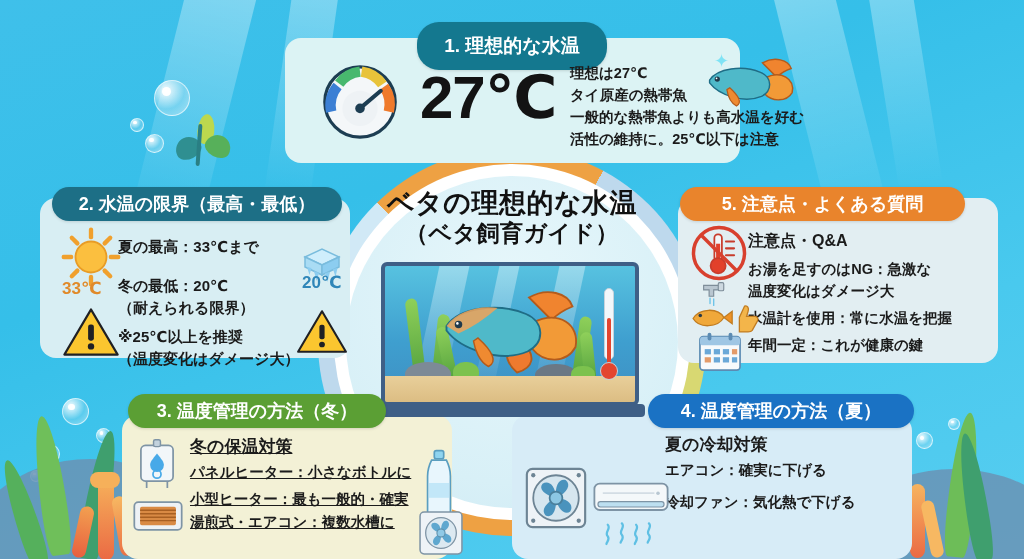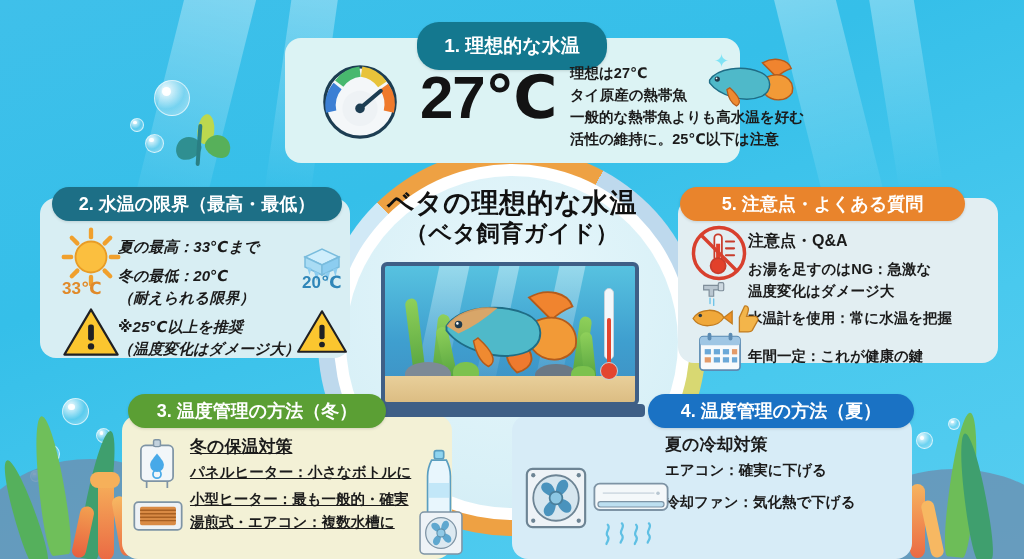--- a/index.html
+++ b/index.html
@@ -102,21 +102,21 @@
 
   
   #card1 { left:285px; top:38px; width:455px; height:125px; background:#dcf3f4; }
   #pill1 { left:417px; top:22px; width:190px; height:48px; background:#14788f; font-size:19px; }
   #c1-big { position:absolute; left:420px; top:62px; z-index:7; font-size:60px; font-weight:800; color:#131313; letter-spacing:-1px; }
   #c1-txt { left:570px; top:62px; font-size:14.5px; line-height:1.52; }
 
   
   #card2 { left:40px; top:198px; width:310px; height:160px; background:#d8eef3; }
   #pill2 { left:52px; top:187px; width:290px; height:34px; background:#1d6f86; font-size:18px; }
-  #c2-txt { left:118px; top:236px; font-size:15px; line-height:1.5;font-style:italic; }
+  #c2-txt { left:118px; top:236px; font-size:15px; line-height:1.5; }
 
   
   #card5 { left:678px; top:198px; width:320px; height:165px; background:#e2eef2; }
   #pill5 { left:680px; top:187px; width:285px; height:34px; background:#e9842c; font-size:18px; }
   #c5-txt { left:748px; top:229px; font-size:14.5px; line-height:1.52; }
 
   
   #card3 { left:122px; top:415px; width:330px; height:144px; background:#f3f1d6; }
   #pill3 { left:128px; top:394px; width:258px; height:34px; background:#5b9f34; font-size:18px; }
   #c3-txt { left:190px; top:434px; font-size:14.5px; line-height:1.56;text-decoration:underline; }
@@ -303,21 +303,21 @@
     <rect x="45" y="32" width="10" height="28" rx="4" fill="#1f2024"></rect>
       <circle cx="50" cy="70" r="5.5" fill="#1f2024"></circle>
   </svg>
   <svg class="ico" viewBox="0 0 100 90" width="52" height="47" style="left:296px;top:308px;">
     <path d="M50 6 L96 84 L4 84 Z" fill="#fbc62f" stroke="#1f2024" stroke-width="4" stroke-linejoin="round"></path>
     <rect x="45" y="32" width="10" height="28" rx="4" fill="#1f2024"></rect>
       <circle cx="50" cy="70" r="5.5" fill="#1f2024"></circle>
   </svg>
   <div class="body-txt" id="c2-txt">
     <div class="ln">夏の最高：33℃まで</div>
-    <div class="ln" style="margin-top:6px;">冬の最低：20℃</div>
+    <div class="ln" style="margin-top:16px;">冬の最低：20℃</div>
     <div class="ln">（耐えられる限界）</div>
     <div class="ln" style="margin-top:6px;">※25℃以上を推奨</div>
     <div class="ln">（温度変化はダメージ大）</div>
   </div>
 
   
   <div class="card" id="card5"></div>
   <div class="pill" id="pill5">5. 注意点・よくある質問</div>
   <svg class="ico" viewBox="0 0 100 100" width="58" height="58" style="left:690px;top:224px;">
     <rect x="42" y="18" width="13" height="46" rx="6" fill="#f3f6f8" stroke="#c83c2c" stroke-width="3"></rect>
@@ -359,21 +359,21 @@
         <rect x="37" y="57" width="13" height="11"></rect>
         <rect x="56" y="57" width="13" height="11"></rect>
         <rect x="75" y="57" width="11" height="11"></rect>
       </g>
   </svg>
   <div class="body-txt" id="c5-txt">
     <div class="ln" style="font-size:16px;">注意点・Q&amp;A</div>
     <div class="ln" style="margin-top:5px;">お湯を足すのはNG：急激な</div>
     <div class="ln">温度変化はダメージ大</div>
     <div class="ln" style="margin-top:5px;">水温計を使用：常に水温を把握</div>
-    <div class="ln" style="margin-top:16px;">年間一定：これが健康の鍵</div>
+    <div class="ln" style="margin-top:5px;">年間一定：これが健康の鍵</div>
   </div>
 
   
   <div class="card" id="card3"></div>
   <div class="pill" id="pill3">3. 温度管理の方法（冬）</div>
   <svg class="ico" viewBox="0 0 80 100" width="46" height="58" style="left:134px;top:436px;">
     <rect x="12" y="16" width="56" height="62" rx="8" fill="#f2f6f9" stroke="#7e94a5" stroke-width="3"></rect>
     <rect x="34" y="6" width="12" height="12" rx="3" fill="#c3d2dd" stroke="#7e94a5" stroke-width="2.5"></rect>
     <path d="M40 30 c8 10 12 15 12 20 a12 12 0 0 1 -24 0 c0 -5 4 -10 12 -20 z" fill="#48a9e8"></path>
     <circle cx="40" cy="66" r="7" fill="none" stroke="#48a9e8" stroke-width="3"></circle>

